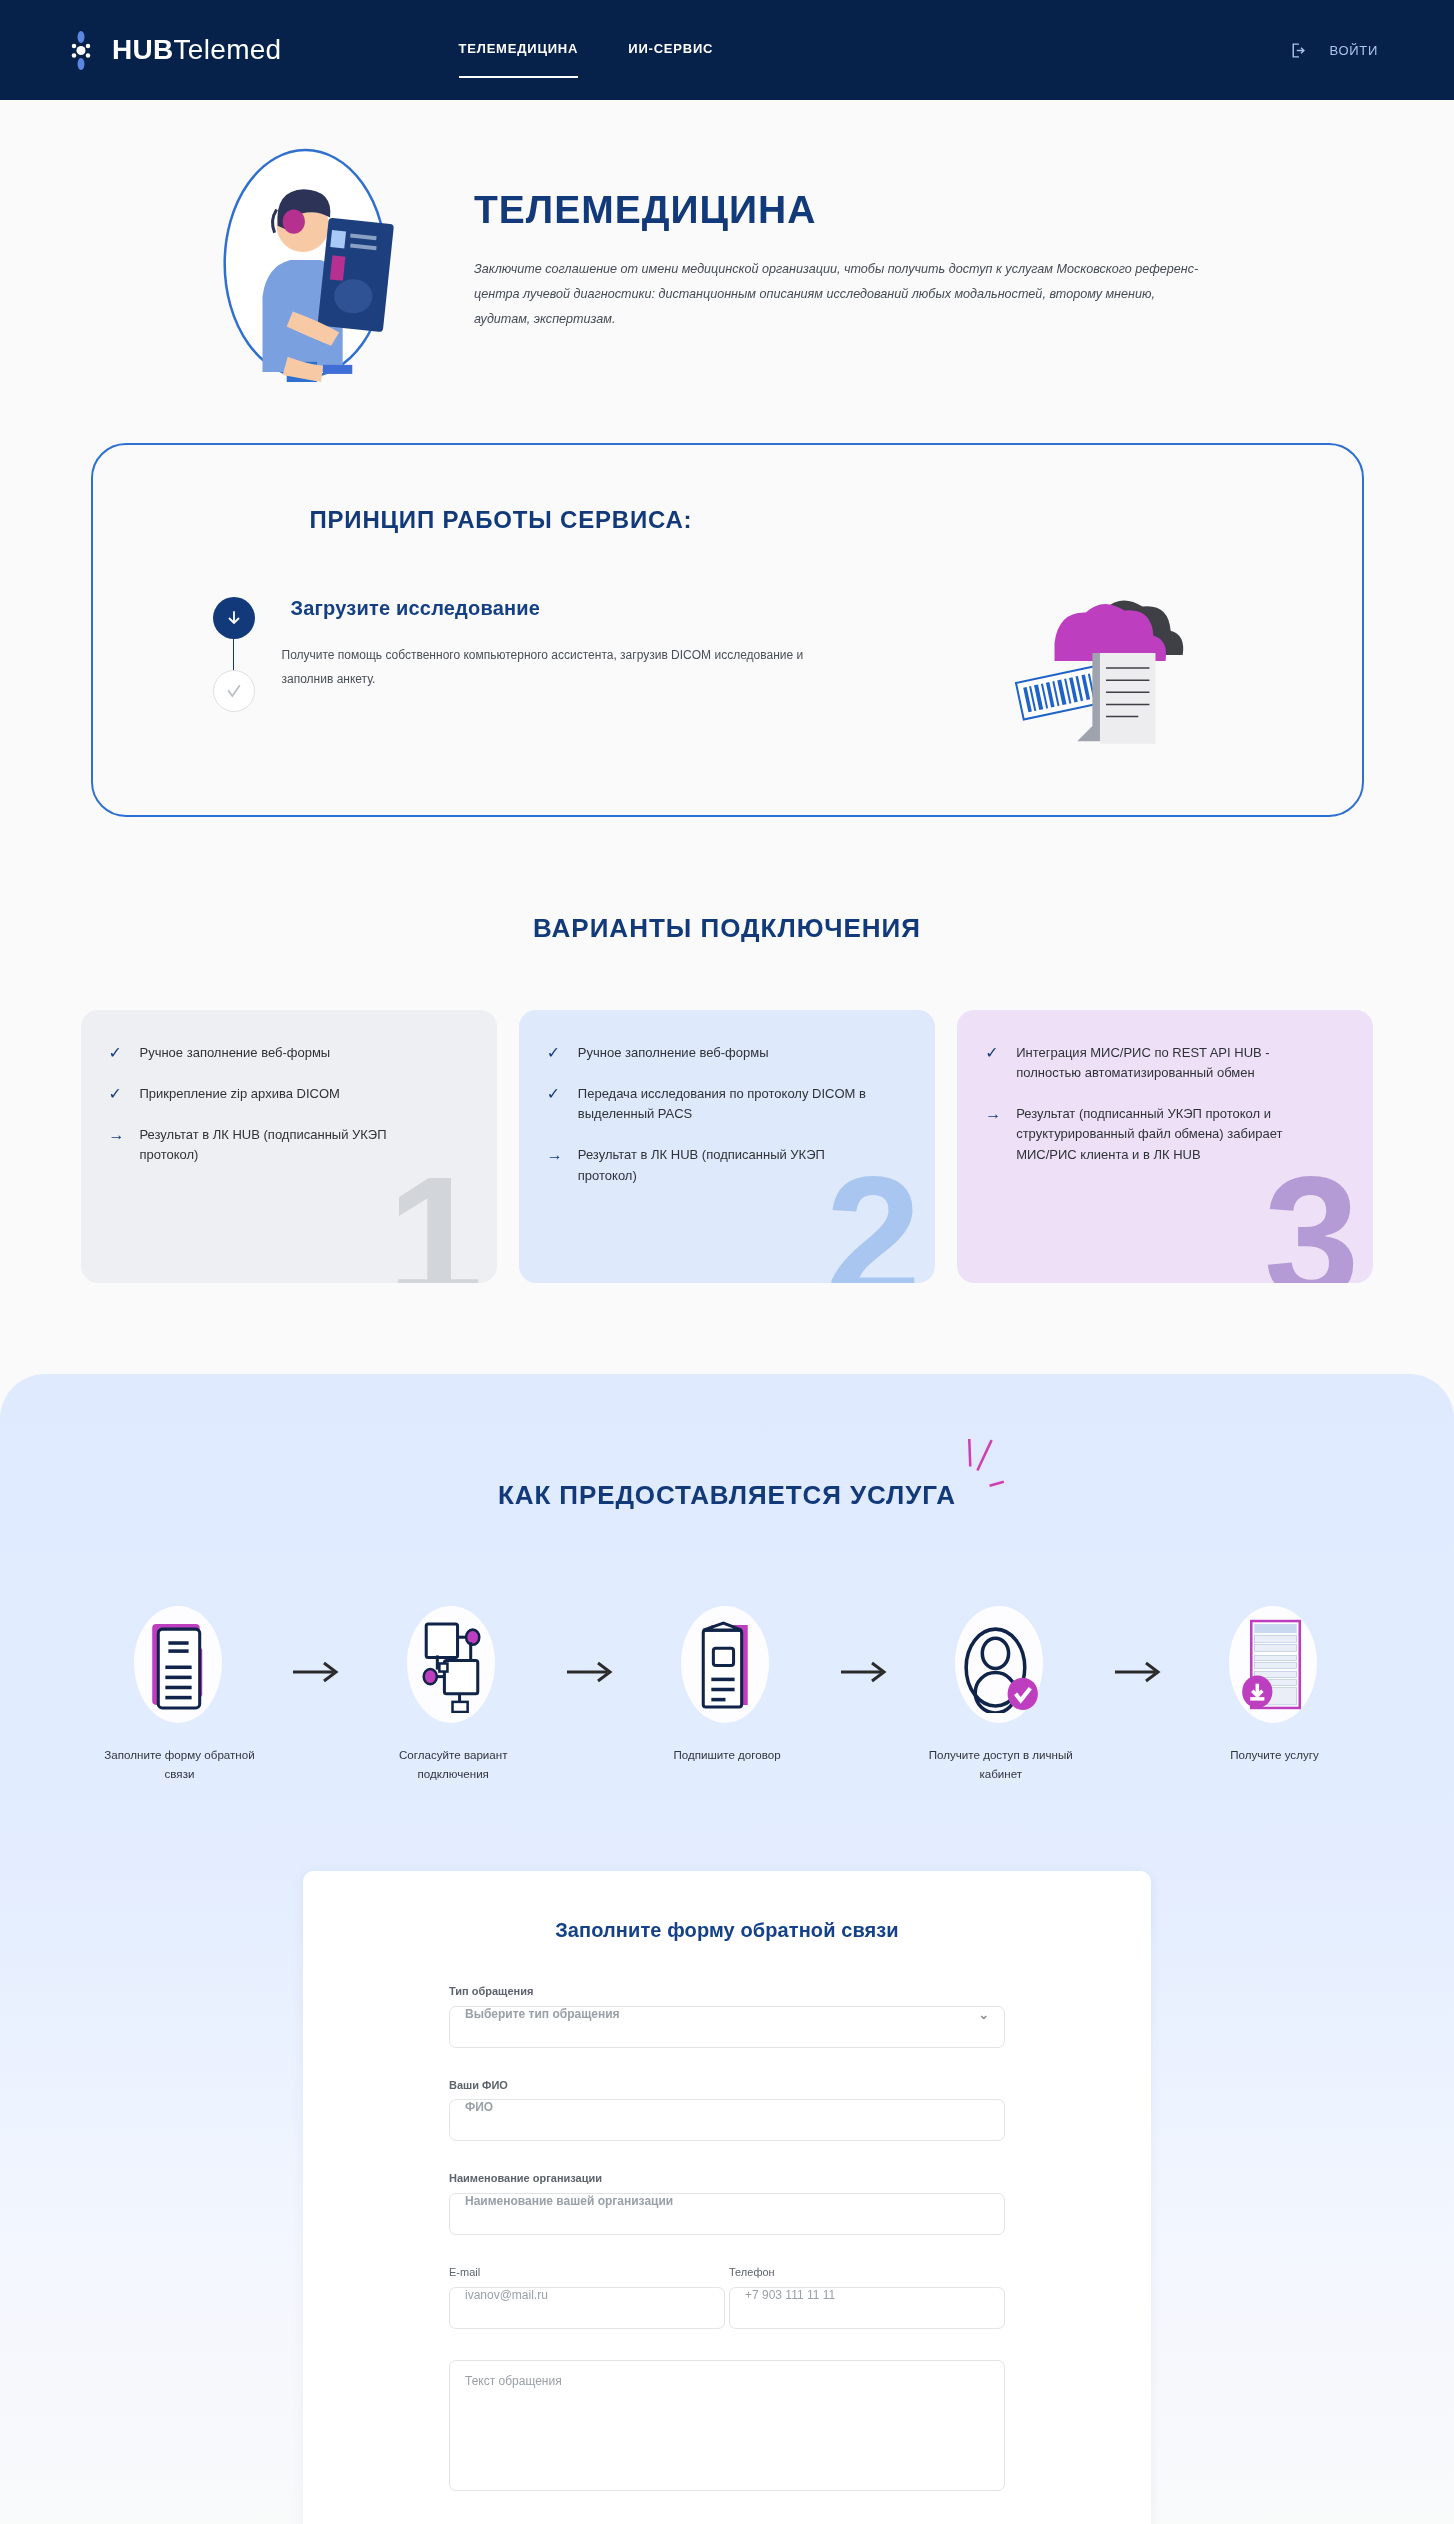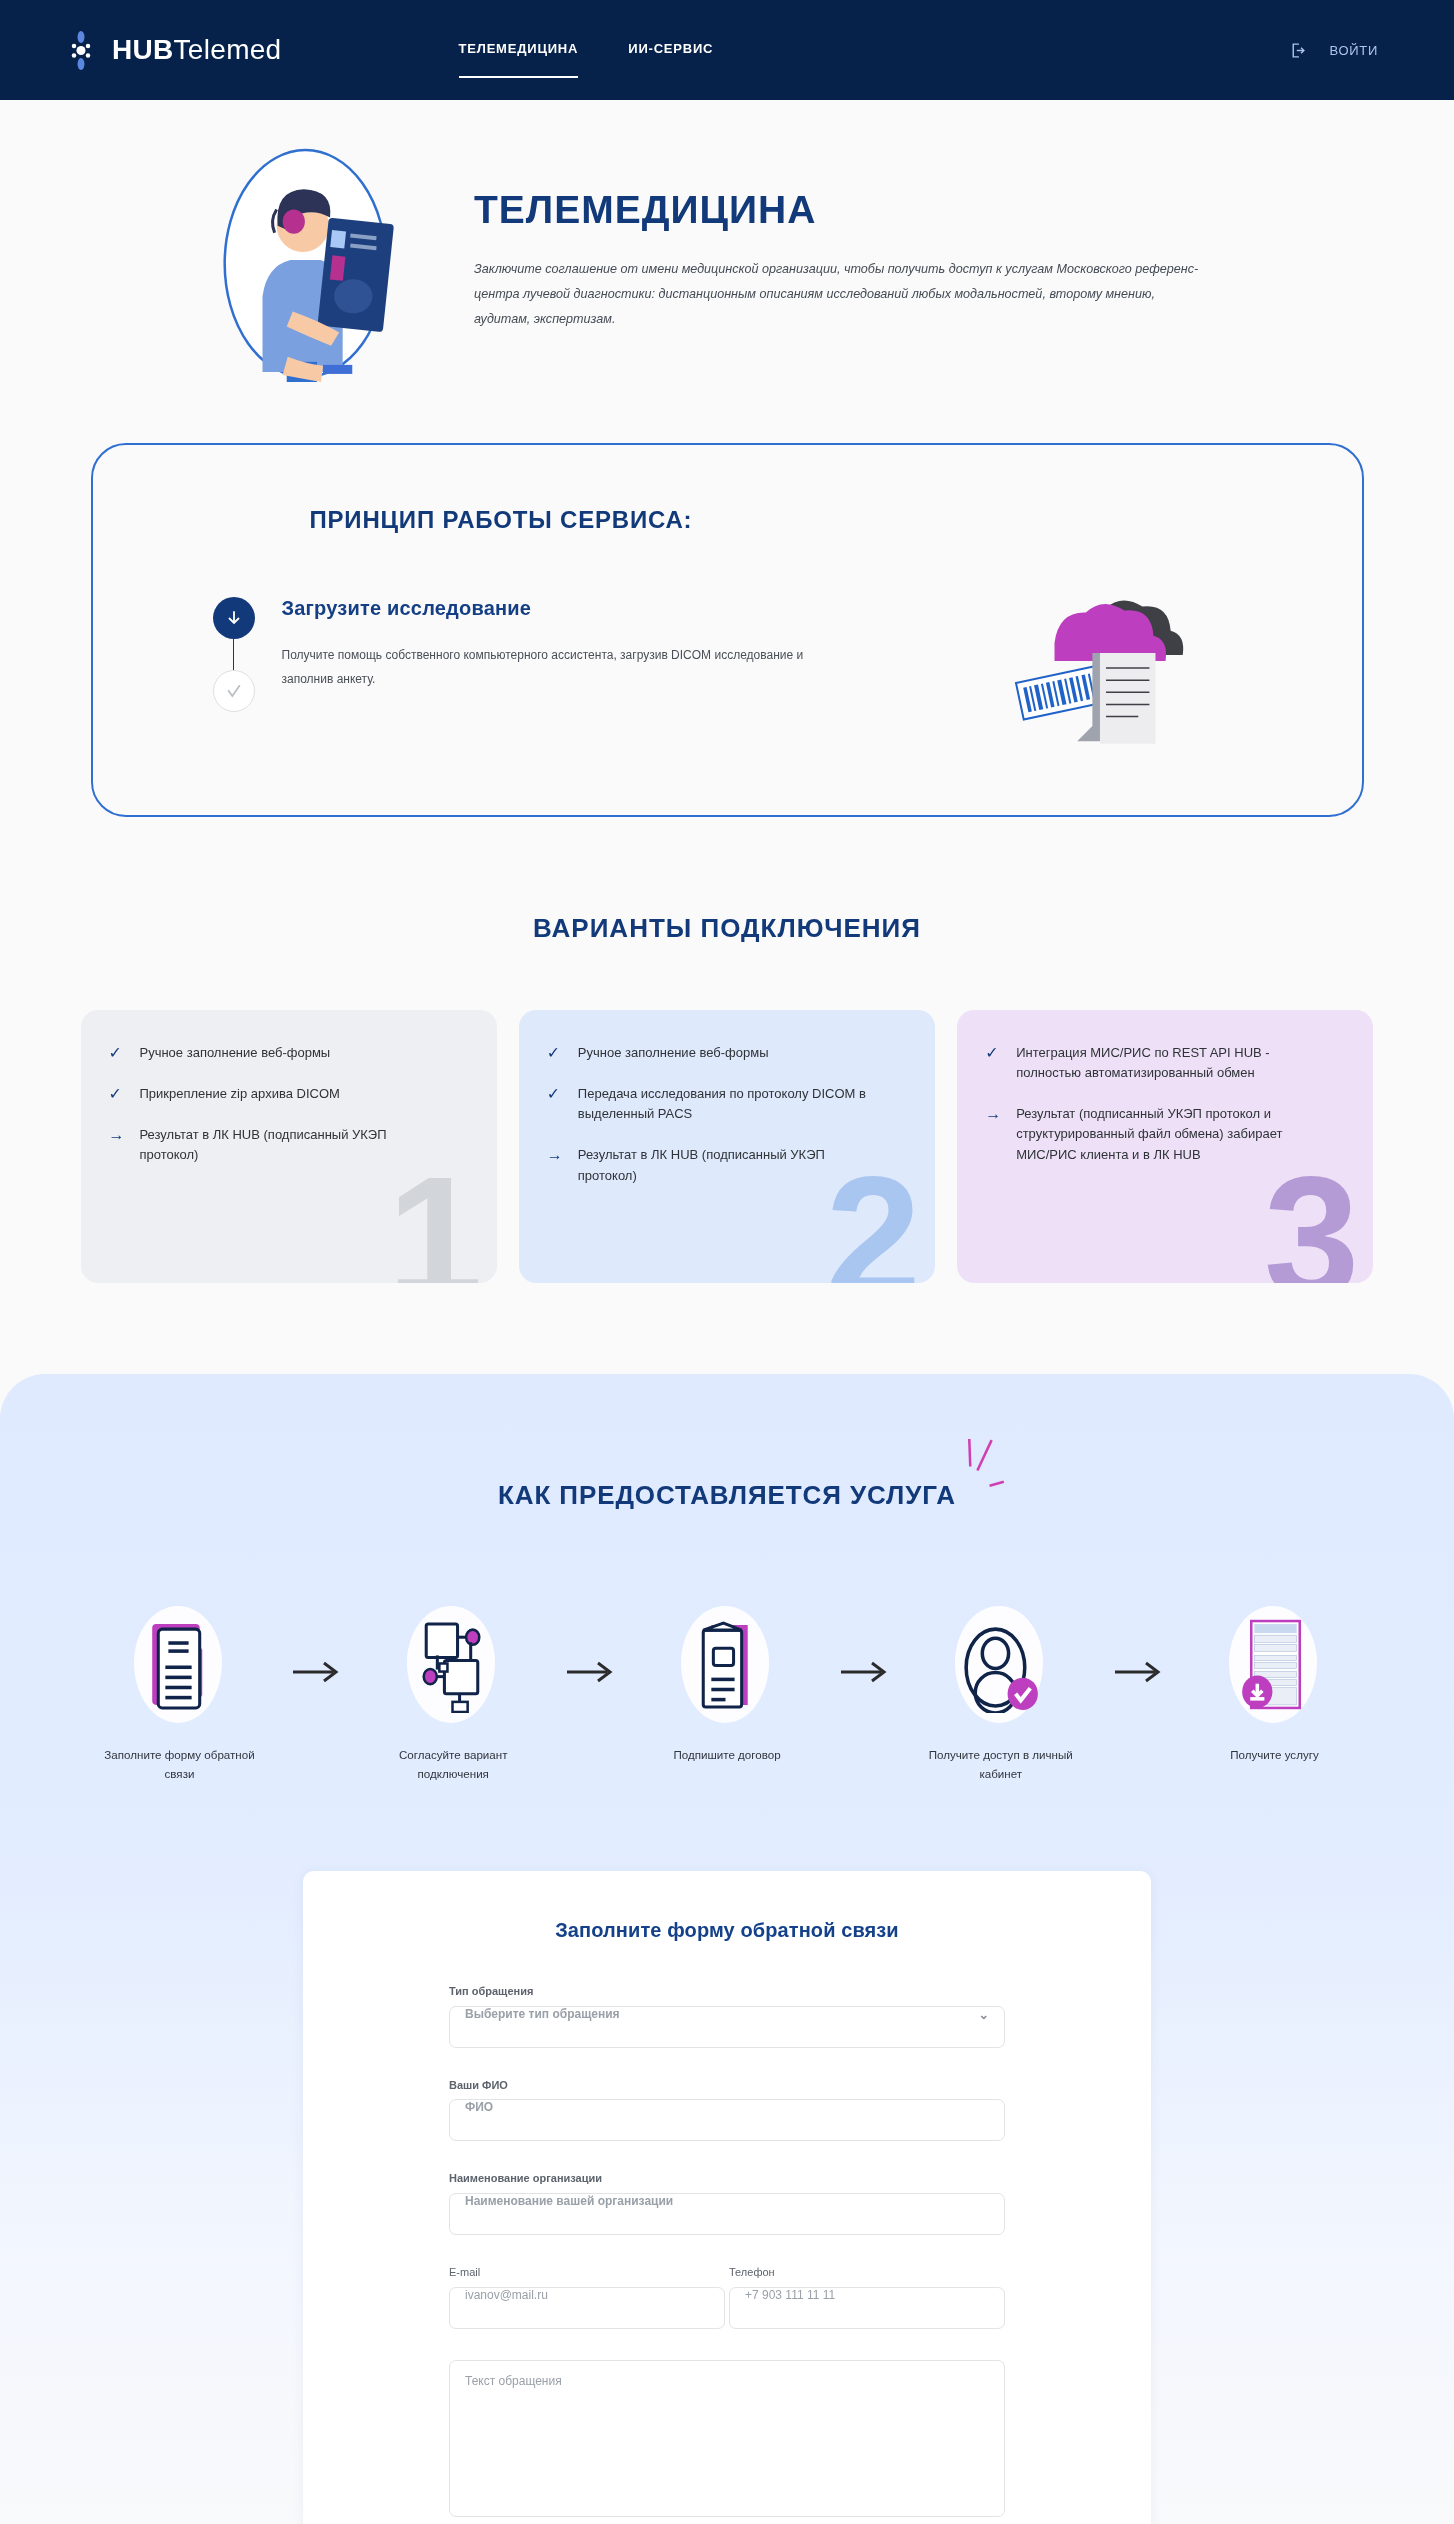--- a/index.html
+++ b/index.html
@@ -156,20 +156,21 @@
     background: #ffffff;
     border: 1.5px solid #e0e0e2;
     display: flex; align-items: center; justify-content: center;
   }
   .principle-copy { flex: 1; padding-right: 20px; }
   .principle-copy h3 {
     font-size: 20px;
     font-weight: 700;
     color: #153f85;
     letter-spacing: 0.2px;
+    margin-left: 9px;
   }
   .principle-copy p {
     margin-top: 23px;
     font-size: 12px;
     line-height: 2.0;
     color: #4a4f57;
     max-width: 555px;
   }
   .cloud-illu {
     width: 212px; height: 167px;
@@ -332,21 +333,21 @@
     padding: 0 15px;
     display: flex;
     cursor: text;
   }
   .fctl.select { justify-content: space-between; cursor: pointer; }
   .chev { color: #8b9099; font-size: 12.6px; }
   .row2 { display: flex; gap: 4px; margin-top: 31px; }
   .row2 > div { flex: 1; }
   .ftext {
     width: 100%;
-    height: 157px;
+    height: 131px;
     border: 1px solid #e2e3e6;
     border-radius: 7px;
     padding: 13.6px 15px;
     font-size: 12px;
     color: #9aa0a8;
     margin-top: 31px;
     cursor: text;
   }
 
   svg { display: block; }

